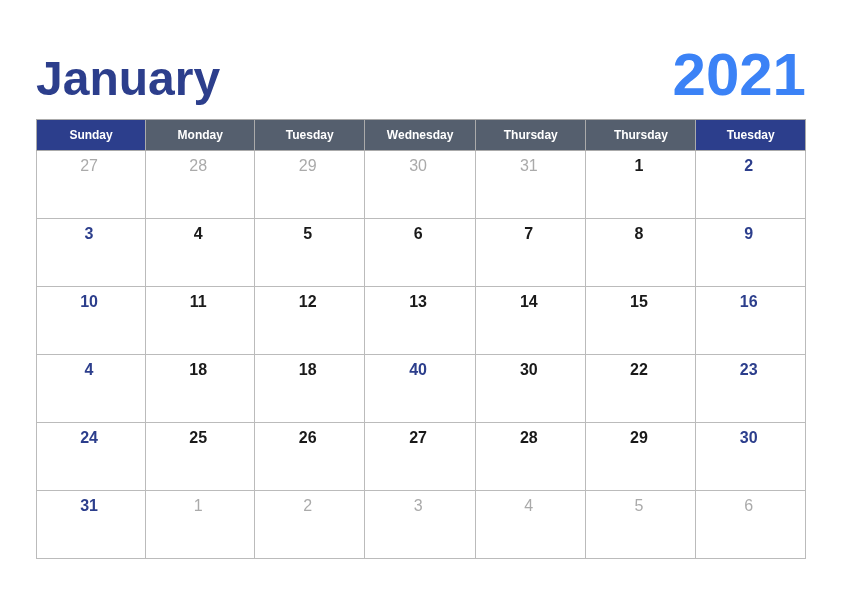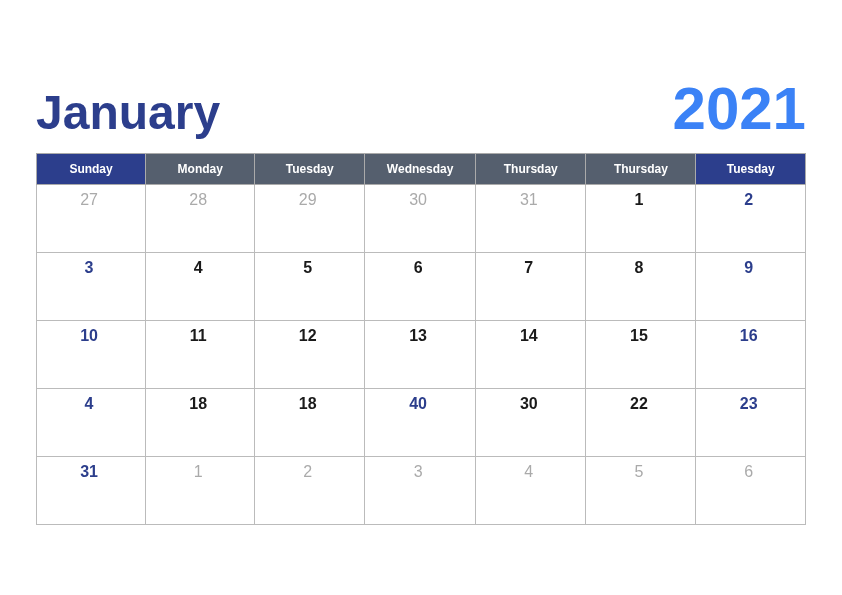--- a/index.html
+++ b/index.html
@@ -191,20 +191,43 @@
           </td>
           <td>
             <span class="day-number current-month">22</span>
           </td>
           <td>
             <span class="day-number weekend">23</span>
           </td>
         </tr>
         <tr>
           <td>
+            <span class="day-number weekend">24</span>
+          </td>
+          <td>
+            <span class="day-number current-month">25</span>
+          </td>
+          <td>
+            <span class="day-number current-month">26</span>
+          </td>
+          <td>
+            <span class="day-number current-month">27</span>
+          </td>
+          <td>
+            <span class="day-number current-month">28</span>
+          </td>
+          <td>
+            <span class="day-number current-month">29</span>
+          </td>
+          <td>
+            <span class="day-number weekend">30</span>
+          </td>
+        </tr>
+        <tr>
+          <td>
             <span class="day-number weekend">31</span>
           </td>
           <td>
             <span class="day-number other-month">1</span>
           </td>
           <td>
             <span class="day-number other-month">2</span>
           </td>
           <td>
             <span class="day-number other-month">3</span>

